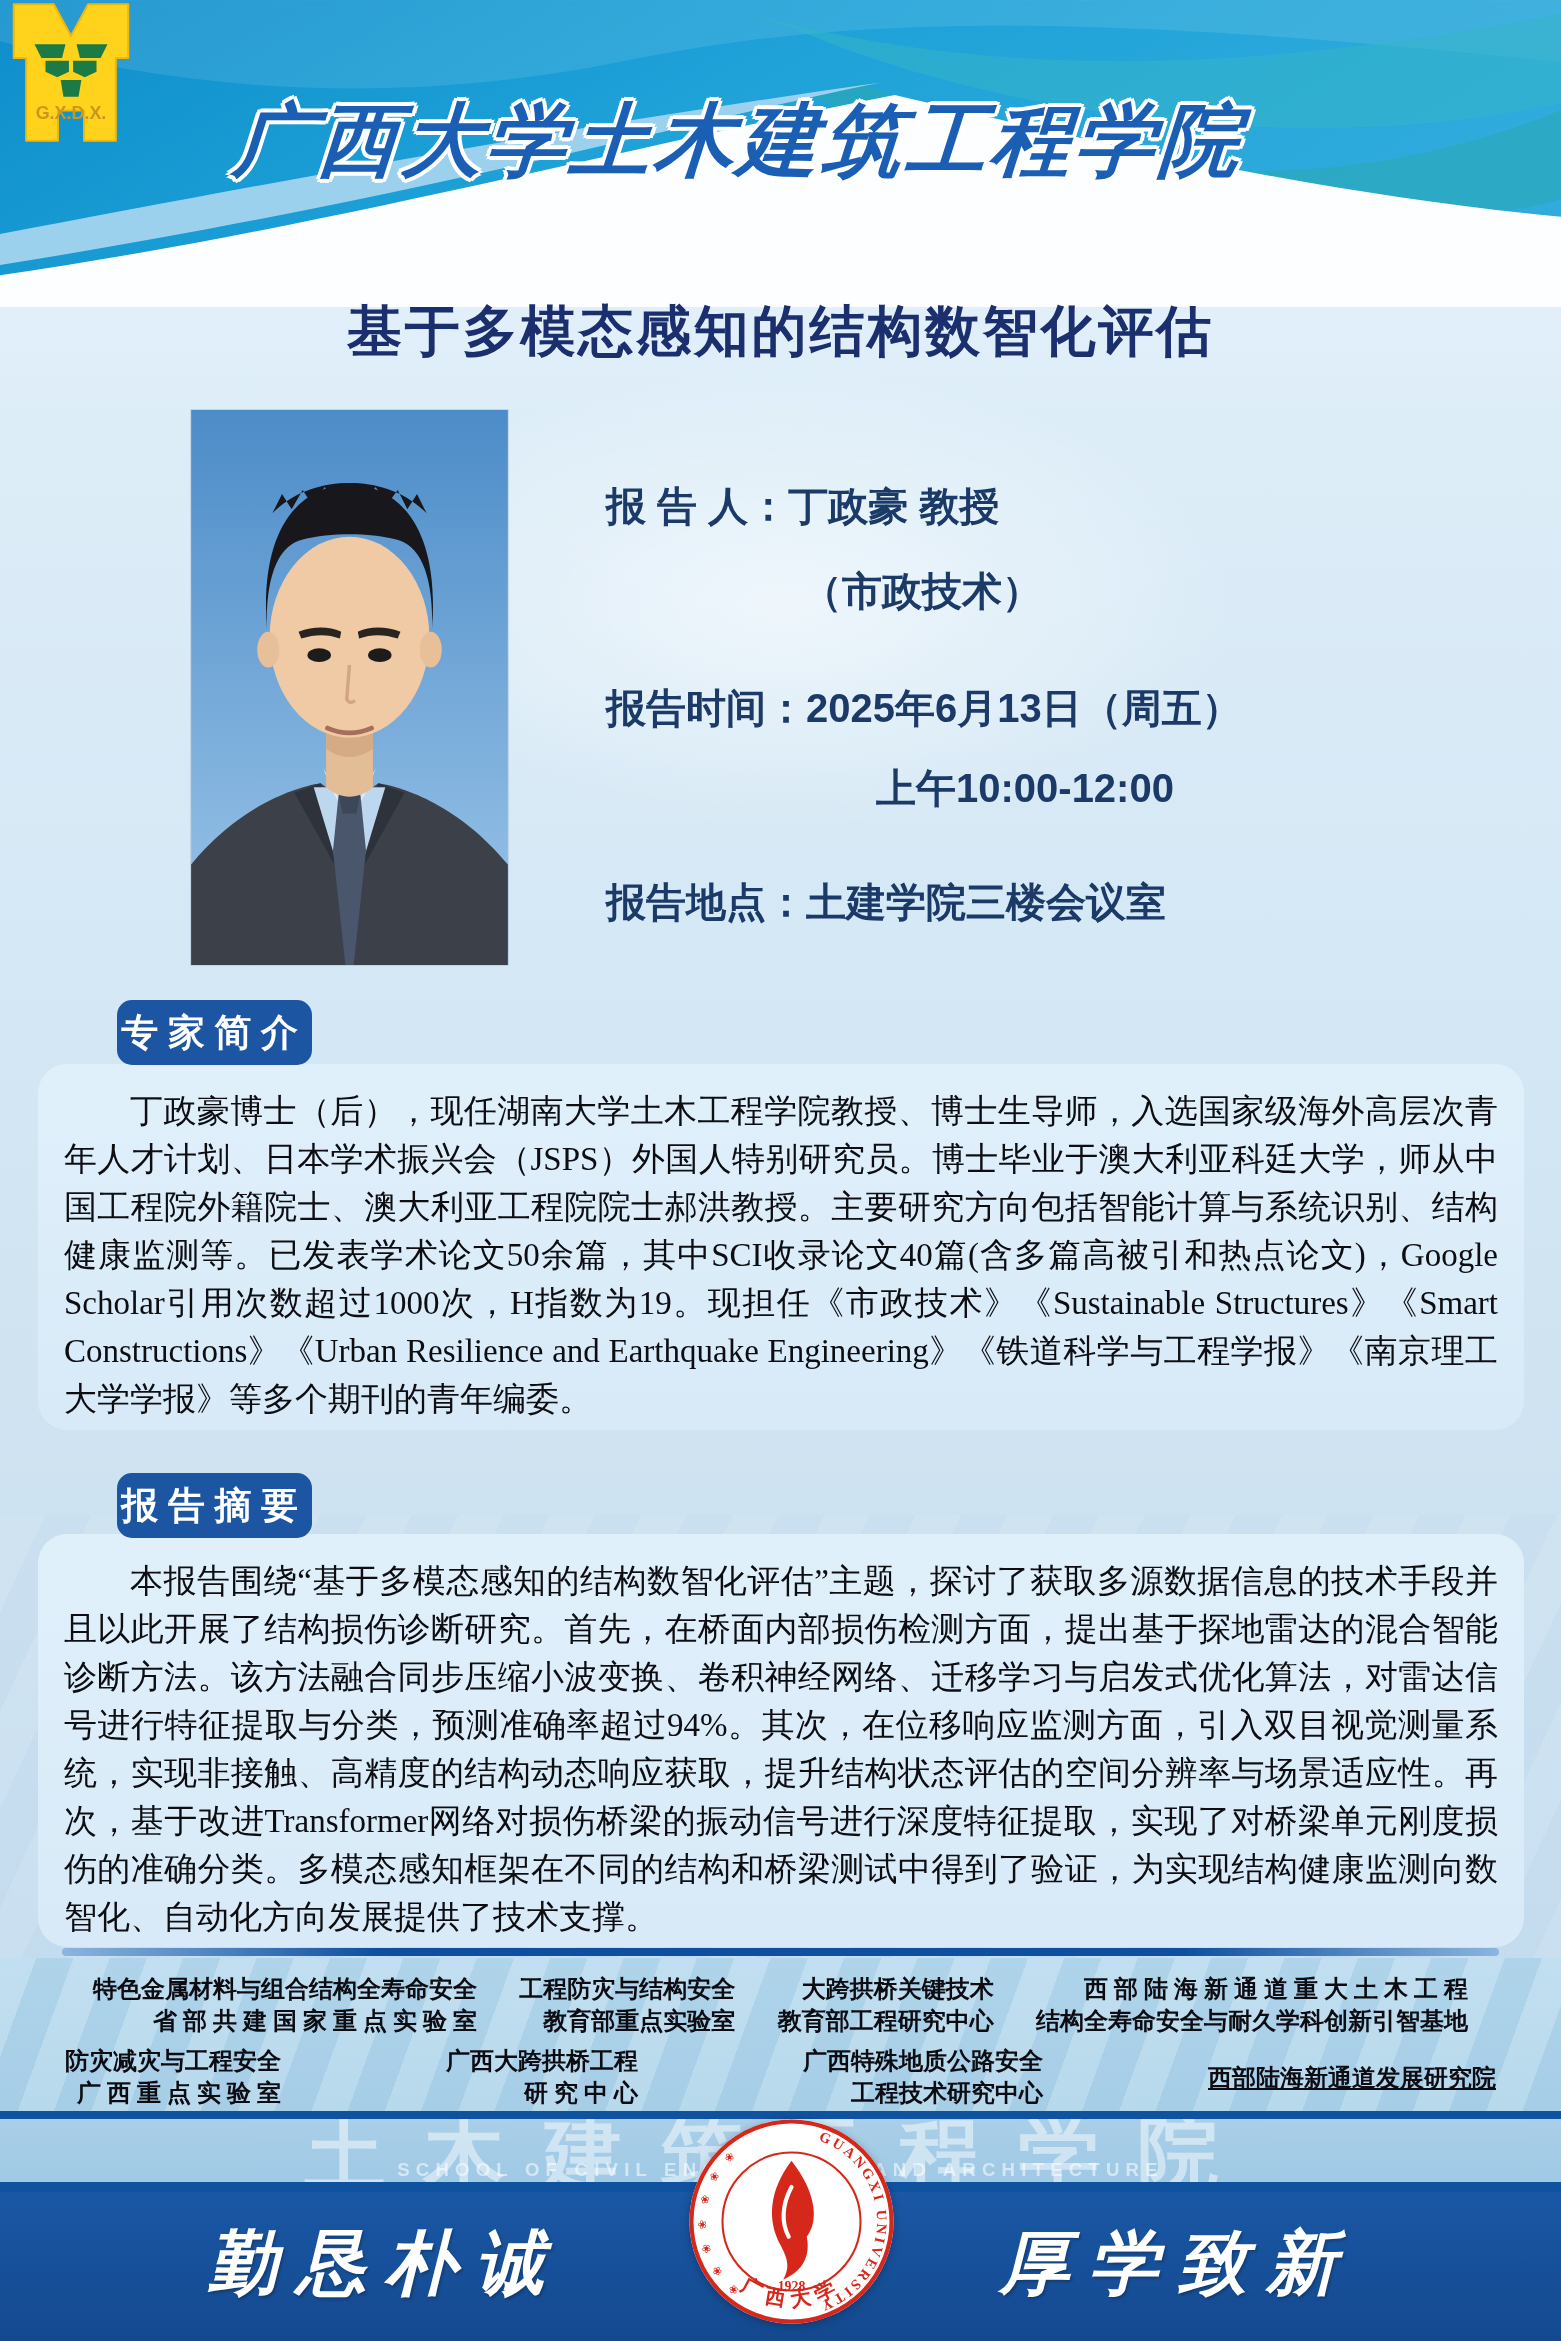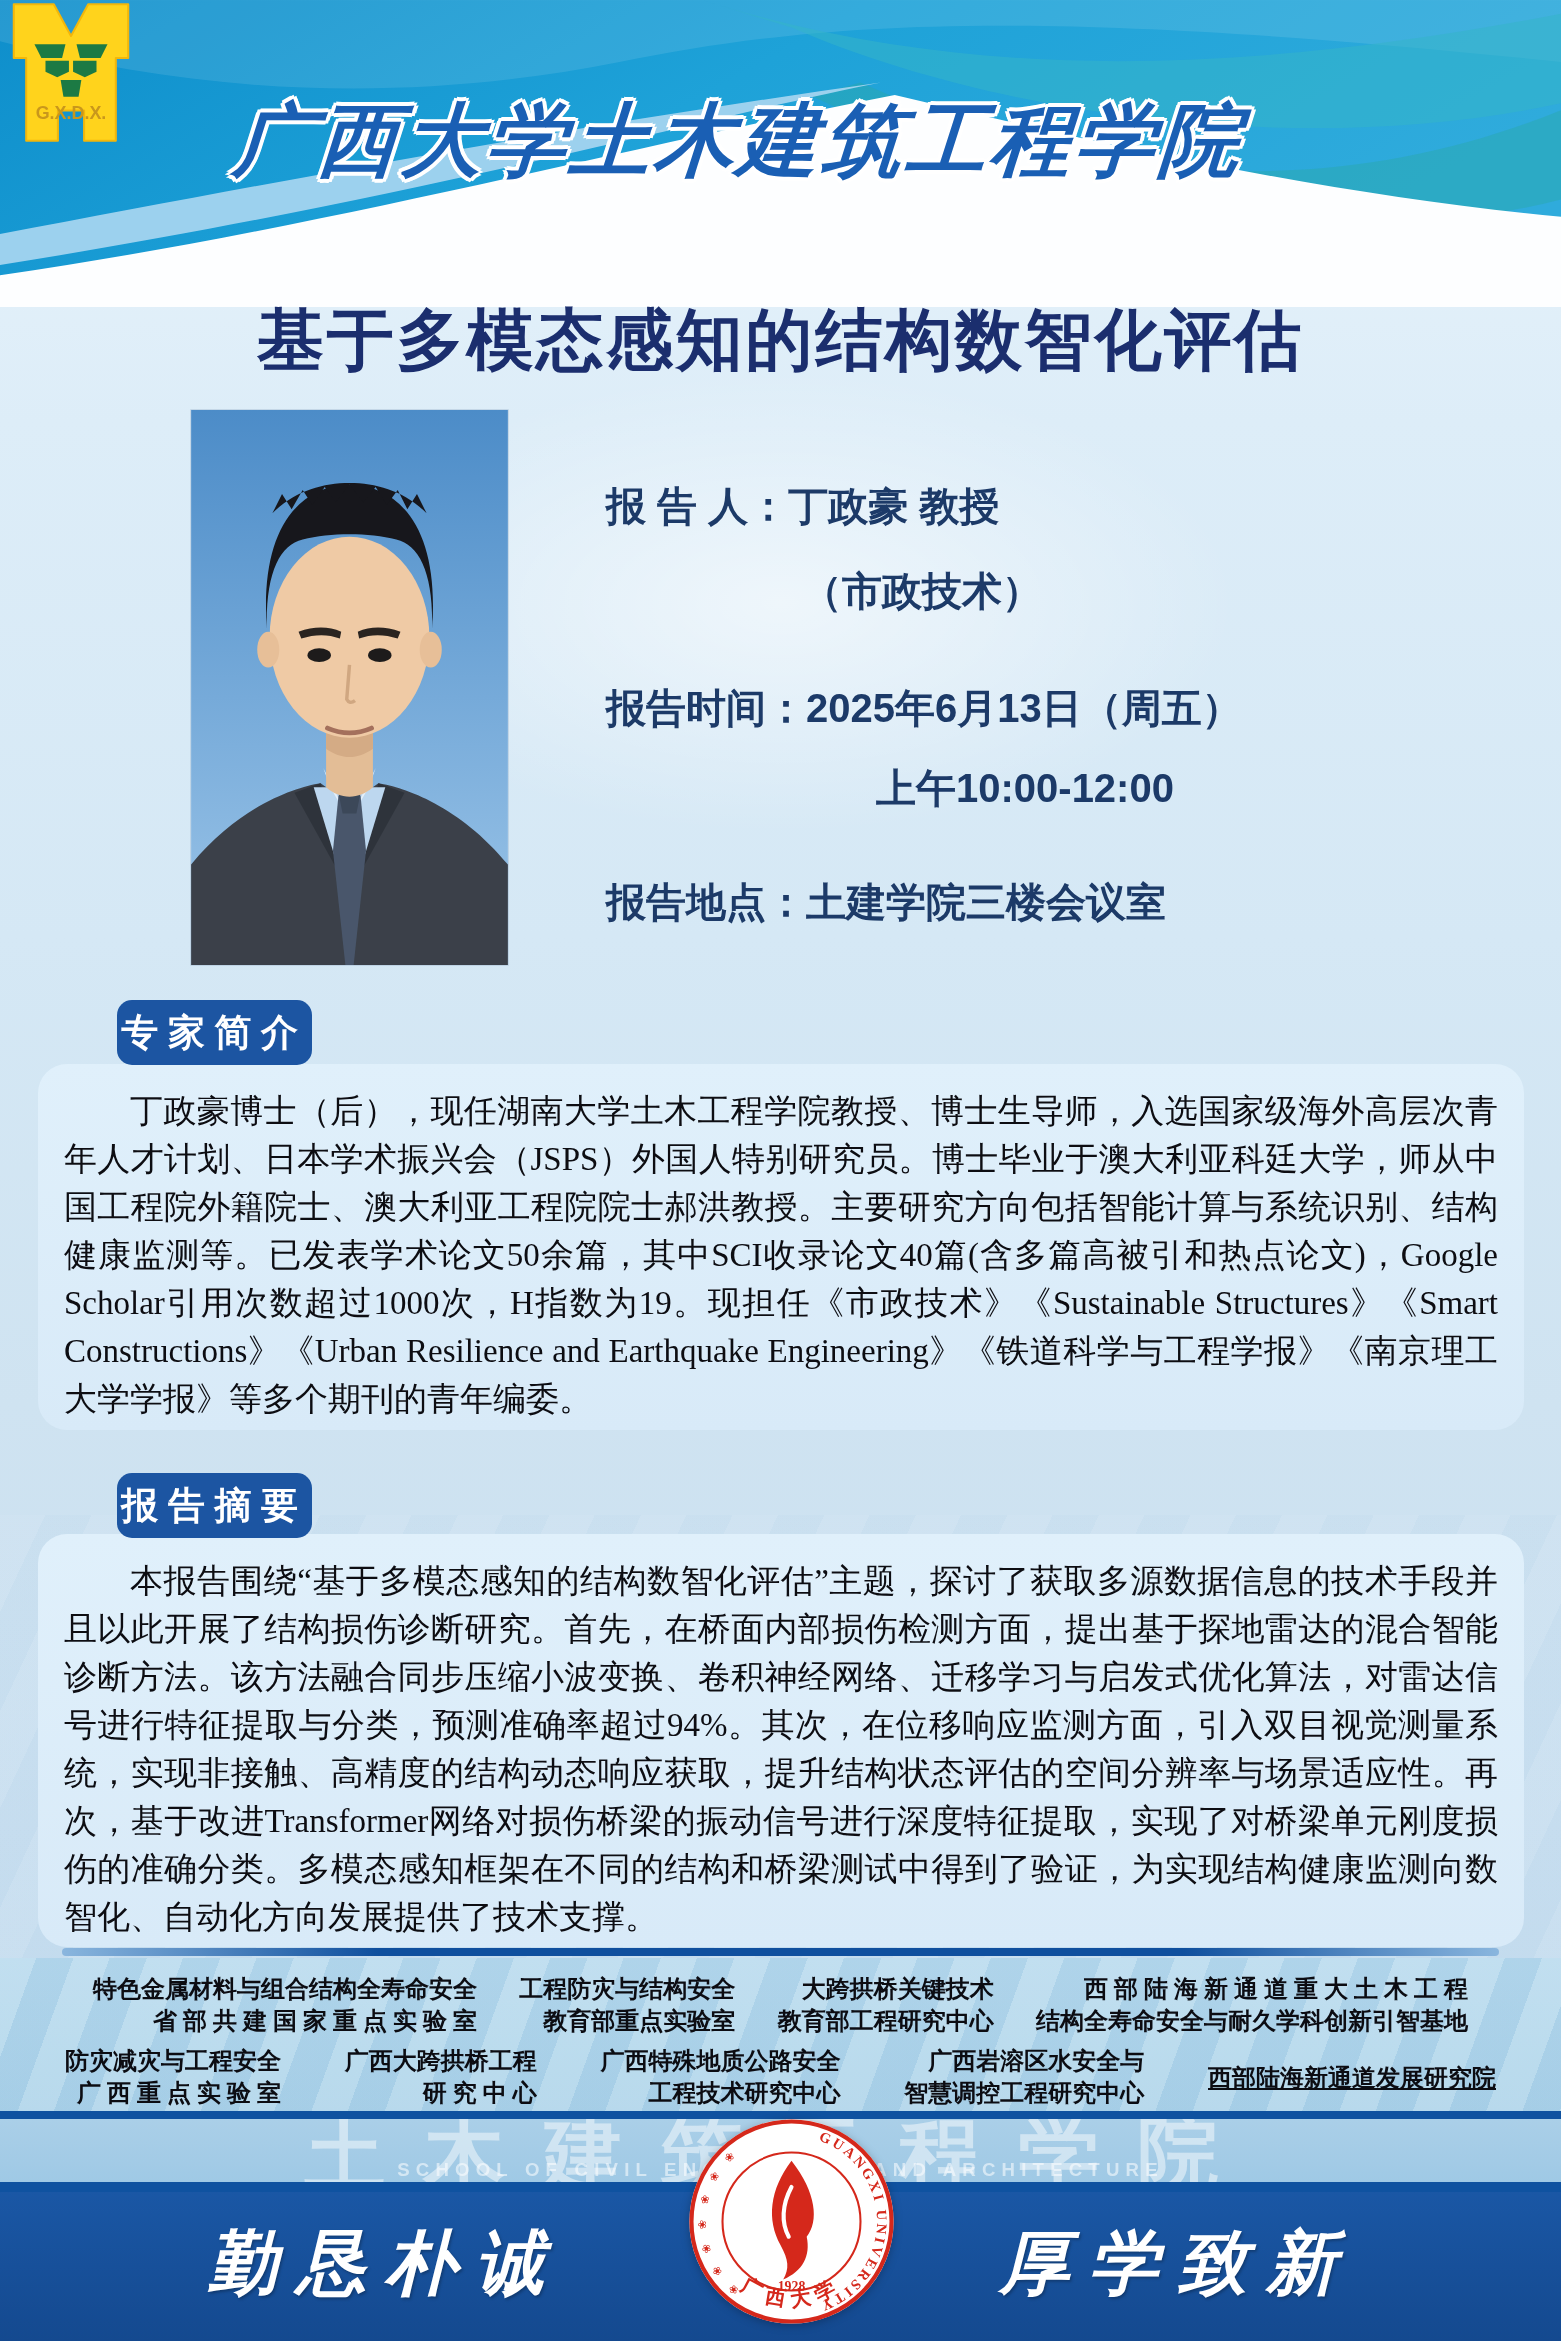--- a/index.html
+++ b/index.html
@@ -18,21 +18,21 @@
   .header svg{position:absolute;left:0;top:0;}
   .logo{position:absolute;left:81px;top:55px;width:142px;height:145px;}
   .college-name{position:absolute;left:234px;top:88px;width:1101px;
     font-family:"Liberation Serif",serif;font-style:italic;font-weight:bold;
     font-size:80px;letter-spacing:4.1px;color:#1a5fb4;transform:skewX(-4deg);
     text-shadow:-2.8px -2.8px 0 #fff,2.8px -2.8px 0 #fff,-2.8px 2.8px 0 #fff,2.8px 2.8px 0 #fff,0 4.1px 0 #fff,4.1px 0 0 #fff,-4.1px 0 0 #fff,0 -4.1px 0 #fff;
     white-space:nowrap;}
 
   
   .main-title{position:absolute;left:0;top:295px;width:1561px;text-align:center;
-    font-size:67px;font-weight:900;color:#1b2e6e;letter-spacing:2.8px;
+    font-size:55px;font-weight:900;color:#1b2e6e;letter-spacing:2.8px;
     font-family:"Liberation Sans",sans-serif;}
 
   
   .photo{position:absolute;left:191px;top:410px;width:317px;height:555px;
     box-shadow:0 0 0 0.7px rgba(120,150,180,.35);}
   .info{position:absolute;left:606px;top:410px;width:929px;height:559px;
     font-weight:bold;color:#1c3a68;font-size:40px;}
   .info .line{position:absolute;left:0;white-space:nowrap;}
   .l-speaker{top:69px;}
   .l-affil{top:154px;left:196px !important;}
@@ -216,24 +216,20 @@
         <div>广 西 重 点 实 验 室</div>
       </div>
       <div class="lab">
         <div>广西大跨拱桥工程</div>
         <div>研  究  中  心</div>
       </div>
       <div class="lab">
         <div>广西特殊地质公路安全</div>
         <div>工程技术研究中心</div>
       </div>
-      <div class="lab">
-        <div>广西岩溶区水安全与</div>
-        <div>智慧调控工程研究中心</div>
-      </div>
       <div class="lab lab-single">
         <div>西部陆海新通道发展研究院</div>
       </div>
     </div>
   </div>
 
   <div class="stripe stripe1"></div>
   <div class="ghostband">
     <div class="ghost-cn">土木建筑工程学院</div>
     <div class="ghost-en">SCHOOL OF CIVIL ENGINEERING AND ARCHITECTURE</div>

